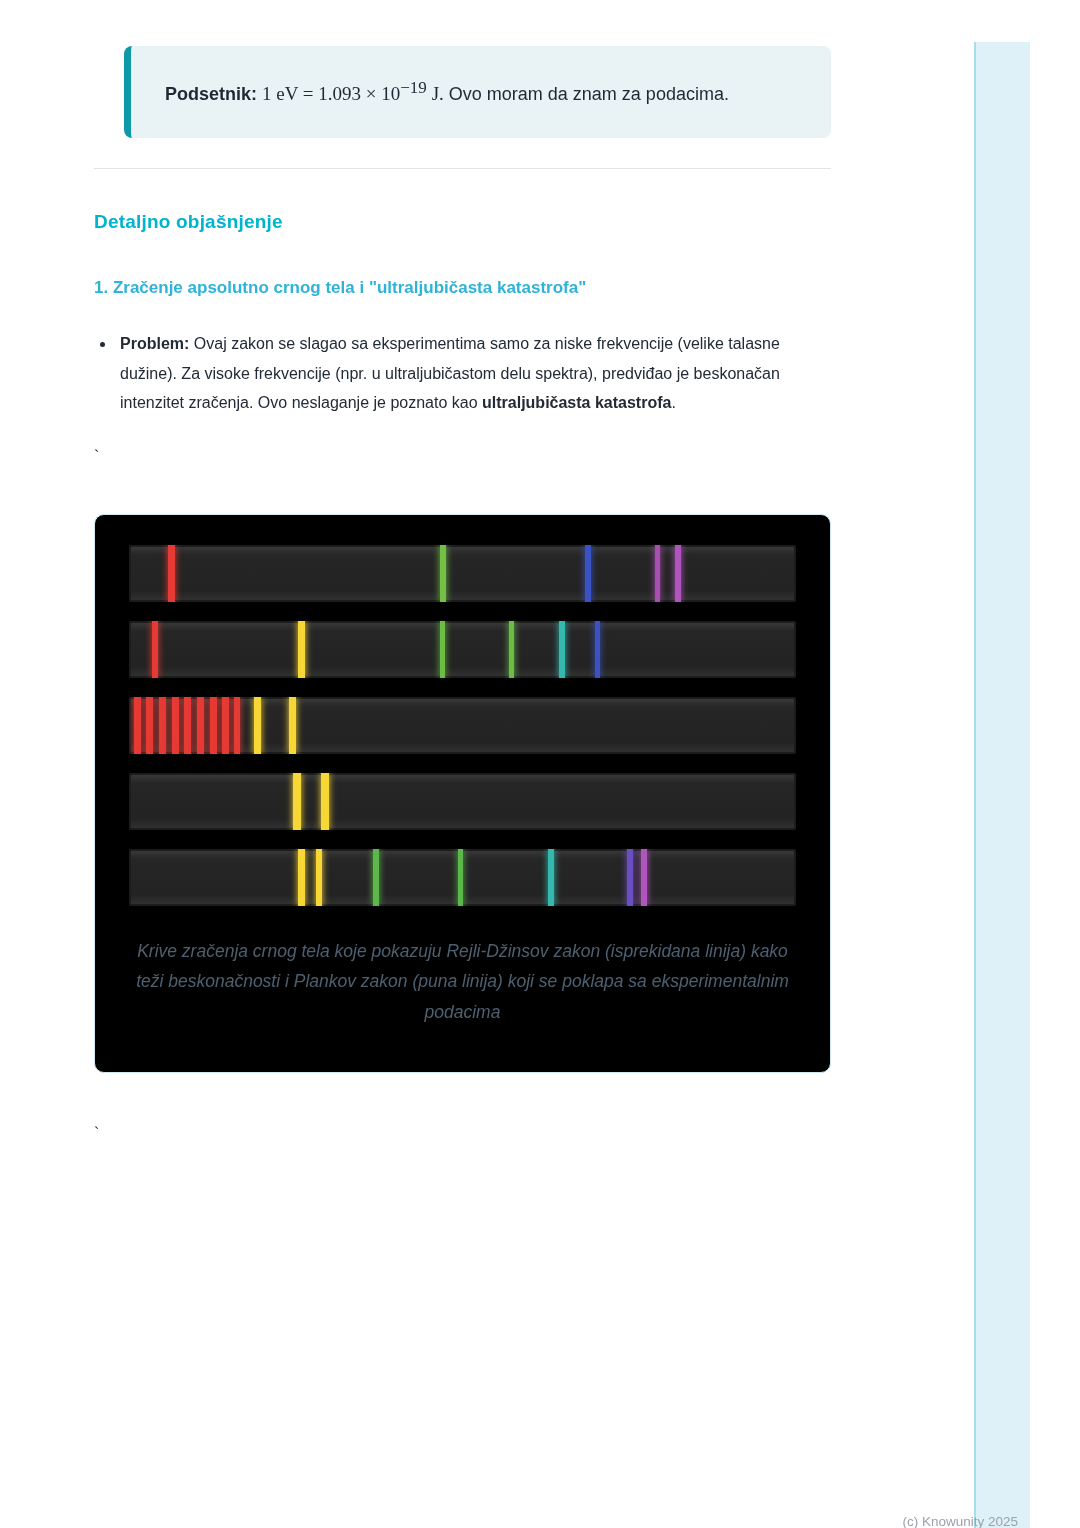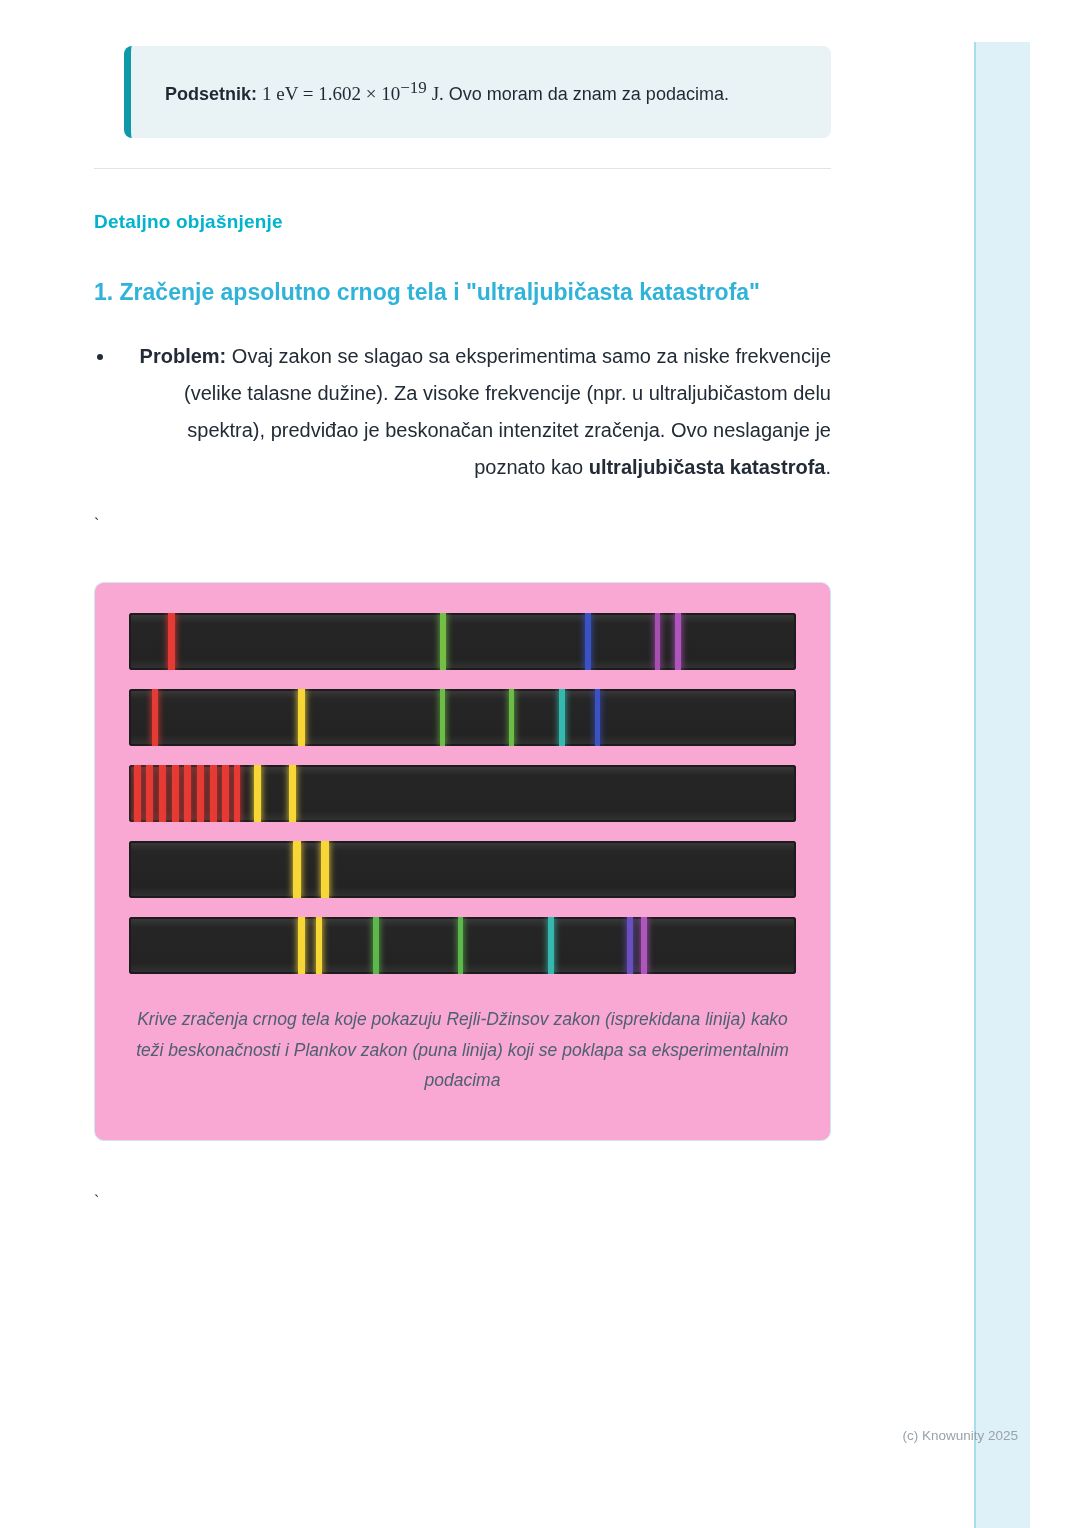--- a/index.html
+++ b/index.html
@@ -35,38 +35,38 @@
   hr.divider { border: none; border-top: 1px solid #e3e3e3; margin-top: 30px; }
 
   h1.main-heading {
     margin-top: 42px;
     color: #00b4cd;
     font-size: 19px; font-weight: bold; letter-spacing: 0.2px;
   }
   h2.sub-heading {
     margin-top: 42px;
     color: #2fb3d8;
-    font-size: 23px; font-weight: bold; line-height: 1.5;
+    font-size: 17px; font-weight: bold; line-height: 1.5;
   }
   p.body-text {
     margin-top: 26px;
     font-size: 18px; line-height: 2;
     text-align: justify;
   }
   ul.bullets { margin-top: 28px; padding-left: 22px; }
-  ul.bullets li { font-size: 20px; line-height: 1.85; padding-left: 4px; text-align: right; }
+  ul.bullets li { font-size: 16px; line-height: 1.85; padding-left: 4px; }
 
   .stray { margin-top: 30px; height: 22px; font-size: 16px; color: #333; }
   .stray.second { margin-top: 52px; }
 
   figure.figure-card {
     margin-top: 44px;
     border: 1px solid #cfe7f3;
     border-radius: 10px;
-    background: #f9a8d4;
+    background: #000000;
     padding: 30px 34px 44px;
   }
   .strip {
     position: relative;
     height: 57px;
     margin-bottom: 19px;
     border-radius: 3px;
     background: linear-gradient(180deg, #3c3c3c 0%, #262626 18%, #232323 80%, #343434 100%);
     box-shadow: inset 0 0 0 2px #1c1c1c;
     overflow: hidden;
@@ -77,35 +77,35 @@
   figcaption {
     margin: 30px auto 0;
     max-width: 655px;
     text-align: center;
     font-style: italic;
     color: #4e6070;
     font-size: 17.5px;
     line-height: 1.75;
   }
   .footer {
-    position: absolute; top: 1428px; right: 62px;
+    position: absolute; top: 1514px; right: 62px;
     font-size: 13.5px; color: #9aa2a9;
   }
 </style>
 </head>
 <body>
 
 <div class="right-strip"></div>
 
 <div class="content">
 
   <div class="callout">
     <p>
       <strong>Podsetnik:</strong>
-      <span class="math"><span>1 eV = 1.602 × 10</span><sup>−19</sup><span> J.</span></span>
+      <span class="math"><span>1 eV = 1.093 × 10</span><sup>−19</sup><span> J.</span></span>
       <span>Ovo moram da znam za podacima.</span>
     </p>
   </div>
 
   <hr class="divider">
 
   <h1 class="main-heading">Detaljno objašnjenje</h1>
 
   <h2 class="sub-heading">1. Zračenje apsolutno crnog tela i "ultraljubičasta katastrofa"</h2>
 

